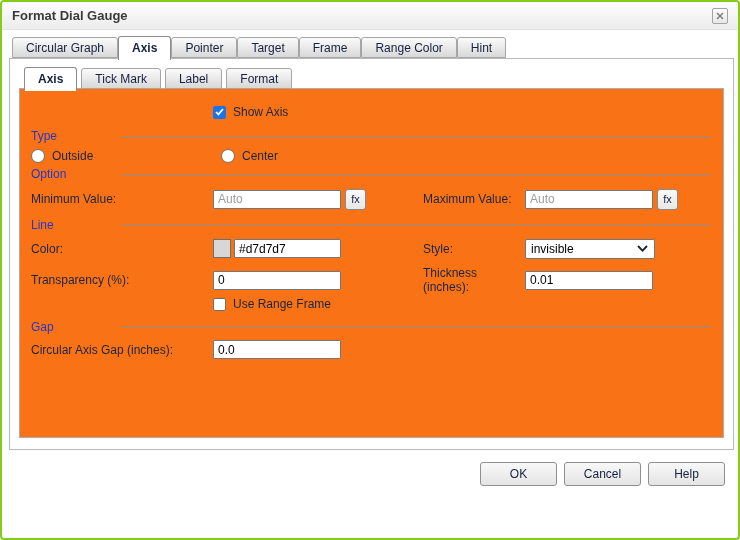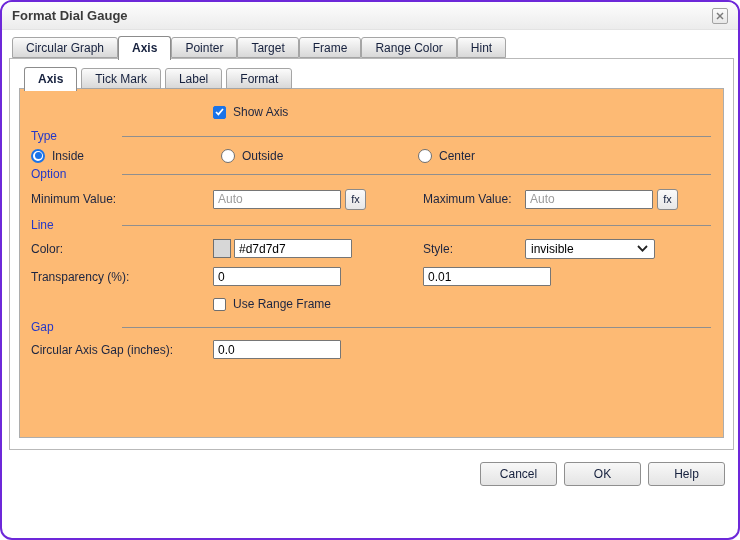--- a/index.html
+++ b/index.html
@@ -1,21 +1,21 @@
 <!DOCTYPE html>
 <html><head>
 <meta charset="utf-8">
 <style>
   * { box-sizing: border-box; margin: 0; padding: 0; }
   html,body { width: 740px; height: 540px; background: #fff; }
   body { font-family: "Liberation Sans", "DejaVu Sans", sans-serif; font-size: 12px; color: #1c2541; }
 
   .dialog {
     position: relative; width: 740px; height: 540px;
-    background: #fff; border: 2px solid #6d28d9; border-radius: 12px;
+    background: #fff; border: 2px solid #84cc16; border-radius: 4px;
     overflow: hidden;
   }
 
   
   .titlebar {
     height: 28px; background: linear-gradient(#fdfdfd, #ececec);
     border-bottom: 1px solid #e3e3e3;
     display: flex; align-items: center; padding: 0 10px;
   }
   .titlebar .title { font-weight: bold; font-size: 13px; color: #3a3a3a; flex: 1; }
@@ -46,38 +46,38 @@
     border: 1px solid #b9b9b9; background: #fff; z-index: 1;
   }
 
   
   .inner-tabs {
     position: absolute; left: 14px; top: 9px; display: flex; gap: 4px;
     z-index: 3; align-items: flex-start;
   }
   .inner-panel {
     position: absolute; left: 9px; top: 29px; width: 705px; height: 350px;
-    border: 1px solid #adadad; background: #fdba74; z-index: 1;
+    border: 1px solid #adadad; background: #f97316; z-index: 1;
   }
 
   
   .row { display: grid; grid-template-columns: 182px 210px 102px 1fr; align-items: center; padding-left: 11px; }
   .sec-head { display: flex; align-items: center; padding-left: 11px; color: #2438c8; gap: 20px; }
   .sec-head .sec-label { width: 71px; font-size: 12px; }
   .sec-head .sec-line { flex: 1; border-top: 1px solid #8f8f8f; margin-right: 12px; height: 0; }
 
   .field-label { color: #1c2541; font-size: 12px; }
 
   input.text {
     width: 128px; height: 19px; border: 1px solid #767676; border-radius: 1px;
     padding: 0 4px; font-family: "Liberation Sans", sans-serif; font-size: 12px; color: #000;
     background: #fff;
   }
   input.text.muted { color: #9b9b9b; }
-  input.text.narrow { width: 118px; }
+  input.text.narrow { width: 107px; }
 
   .fx-btn {
     width: 21px; height: 21px; margin-left: 4px;
     border: 1px solid #8a8a8a; border-radius: 3px;
     background: linear-gradient(#fafafa, #e7e7e7);
     font-size: 11px; color: #16213e; cursor: pointer;
     display: inline-flex; align-items: center; justify-content: center;
     font-family: "Liberation Sans", sans-serif;
   }
   .input-cell { display: flex; align-items: center; }
@@ -175,26 +175,20 @@
         </span>
         <span class="field-label">Show Axis</span>
       </div>
 
       <div class="sec-head h-type">
         <span class="sec-label">Type</span>
         <span class="sec-line"></span>
       </div>
       <div class="r-radios">
         <span class="check-row">
-          <span class="radio selected">
-              <span class="dot"></span>
-            </span>
-          <span class="field-label">Inside</span>
-        </span>
-        <span class="check-row">
           <span class="radio"></span>
           <span class="field-label">Outside</span>
         </span>
         <span class="check-row">
           <span class="radio"></span>
           <span class="field-label">Center</span>
         </span>
       </div>
 
       <div class="sec-head h-option">
@@ -230,20 +224,21 @@
           <svg width="11" height="7" viewBox="0 0 11 7">
             <polyline points="1,1 5.5,5.6 10,1" fill="none" stroke="#222" stroke-width="1.8"></polyline>
           </svg>
         </span>
       </div>
       <div class="row r-transp">
         <span class="field-label">Transparency (%):</span>
         <span class="input-cell">
           <input class="text" type="text" value="0" style="">
         </span>
+        <span class="field-label">Thickness (inches):</span>
         <span class="input-cell">
           <input class="text" type="text" value="0.01" style="">
         </span>
       </div>
       <div class="check-row r-userange">
         <span class="checkbox"></span>
         <span class="field-label">Use Range Frame</span>
       </div>
 
       <div class="sec-head h-gap">
@@ -254,18 +249,18 @@
         <span class="field-label">Circular Axis Gap (inches):</span>
         <span class="input-cell">
           <input class="text" type="text" value="0.0" style="">
         </span>
       </div>
 
     </div>
   </div>
 
   <div class="footer">
+    <div class="btn">OK</div>
     <div class="btn">Cancel</div>
-    <div class="btn">OK</div>
     <div class="btn">Help</div>
   </div>
 
 </div>
 
 </body></html>

